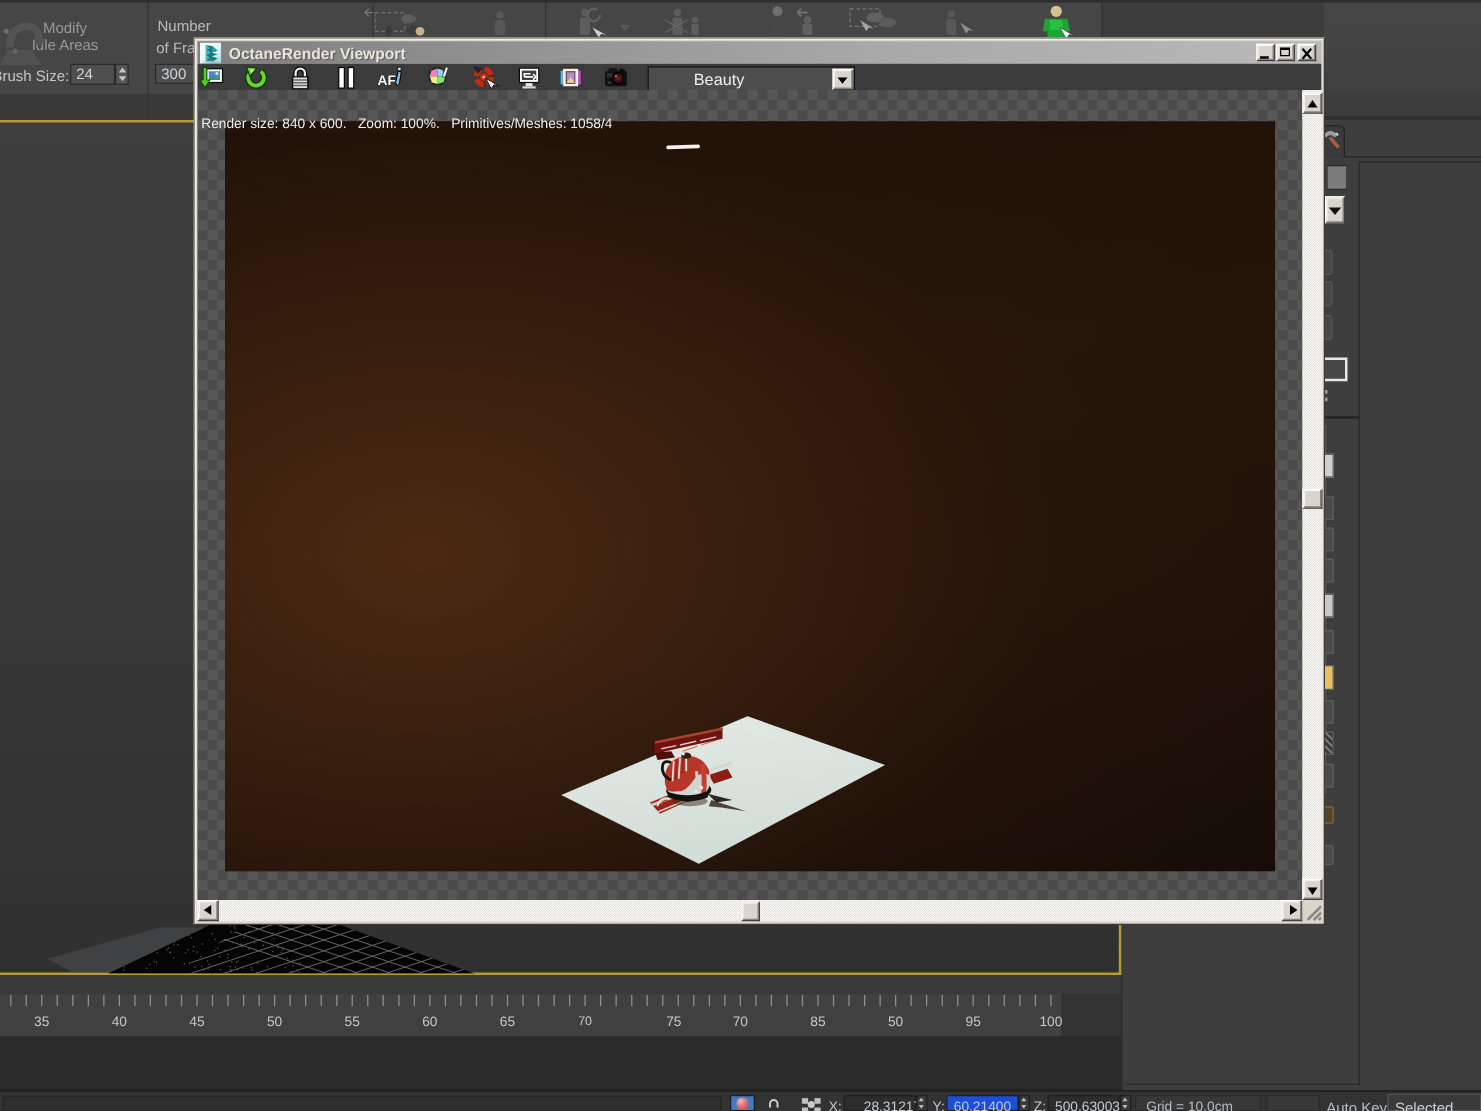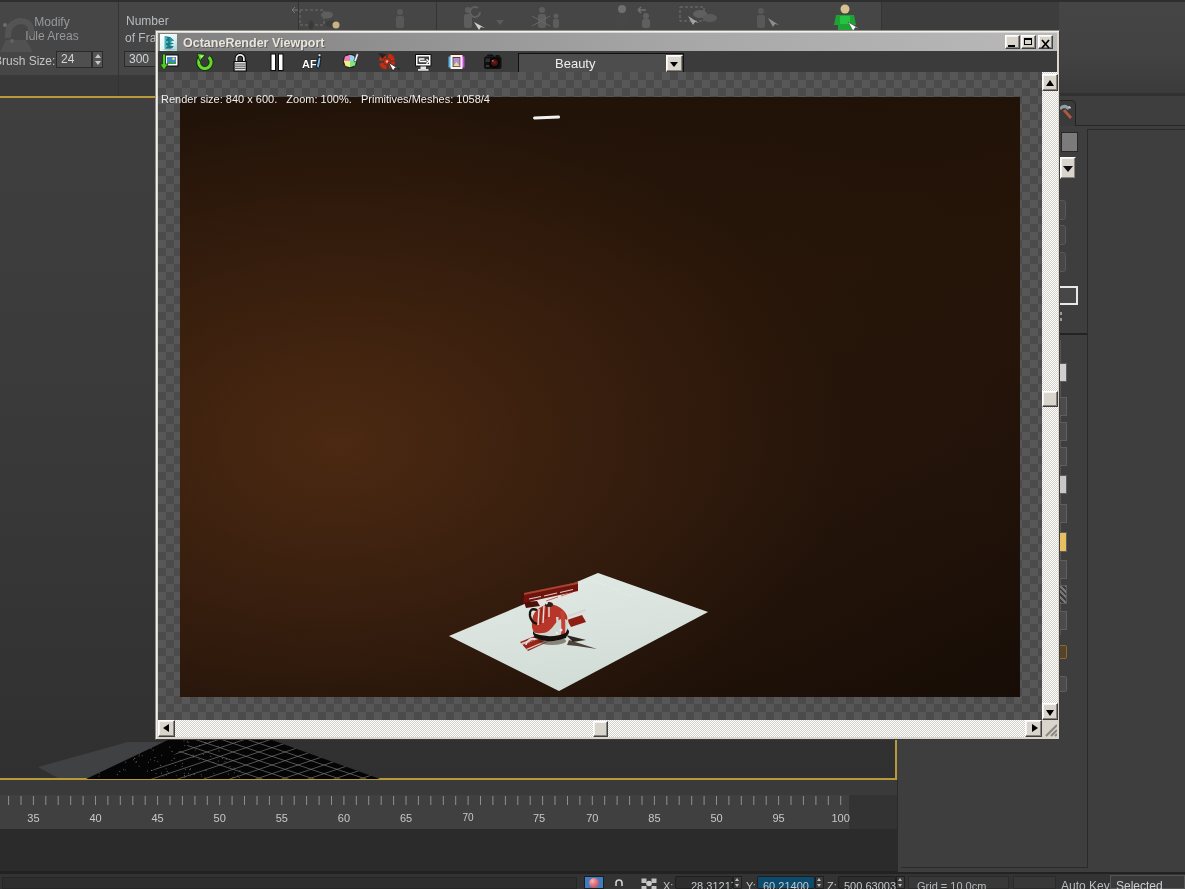--- a/index.html
+++ b/index.html
@@ -372,21 +372,21 @@
       <rect x="10.5" y="8" width="5" height="3" fill="#bfbfbf"></rect>
     <circle cx="8" cy="5.5" r="2.8" fill="#cccccc"></circle>
   </svg>
   <div class="txt" style="left:663px;top:880px;font-size:11px;color:#c3c6c9;">X:</div>
   <div class="abs" style="left:675px;top:876px;width:58px;height:13px;background:#2d2d2d;border:1px solid #1f1f1f;border-radius:2px;color:#c6c9cc;font-size:11px;padding:3px 0 0 15px;">28.31217</div>
   <div class="abs" style="left:733px;top:876px;width:9px;height:13px;background:#3a3a3a;border:1px solid #1f1f1f;">
     <div class="abs" style="left:1px;top:1px;border-left:2.5px solid transparent;border-right:2.5px solid transparent;border-bottom:3px solid #bbb;"></div>
     <div class="abs" style="left:1px;top:7px;border-left:2.5px solid transparent;border-right:2.5px solid transparent;border-top:3px solid #bbb;"></div>
   </div>
   <div class="txt" style="left:746px;top:880px;font-size:11px;color:#c3c6c9;">Y:</div>
-  <div class="abs" style="left:757px;top:876px;width:58px;height:13px;background:#0c4a6e;border:1px solid #1f1f1f;border-radius:2px;color:#c6c9cc;font-size:11px;padding:3px 0 0 5px;">60.21400</div>
+  <div class="abs" style="left:757px;top:876px;width:58px;height:13px;background:#1d4ed8;border:1px solid #1f1f1f;border-radius:2px;color:#c6c9cc;font-size:11px;padding:3px 0 0 5px;">60.21400</div>
   <div class="abs" style="left:815px;top:876px;width:9px;height:13px;background:#3a3a3a;border:1px solid #1f1f1f;">
     <div class="abs" style="left:1px;top:1px;border-left:2.5px solid transparent;border-right:2.5px solid transparent;border-bottom:3px solid #bbb;"></div>
     <div class="abs" style="left:1px;top:7px;border-left:2.5px solid transparent;border-right:2.5px solid transparent;border-top:3px solid #bbb;"></div>
   </div>
   <div class="txt" style="left:827px;top:880px;font-size:11px;color:#c3c6c9;">Z:</div>
   <div class="abs" style="left:838px;top:876px;width:58px;height:13px;background:#2d2d2d;border:1px solid #1f1f1f;border-radius:2px;color:#c6c9cc;font-size:11px;padding:3px 0 0 5px;">500.63003</div>
   <div class="abs" style="left:896px;top:876px;width:9px;height:13px;background:#3a3a3a;border:1px solid #1f1f1f;">
     <div class="abs" style="left:1px;top:1px;border-left:2.5px solid transparent;border-right:2.5px solid transparent;border-bottom:3px solid #bbb;"></div>
     <div class="abs" style="left:1px;top:7px;border-left:2.5px solid transparent;border-right:2.5px solid transparent;border-top:3px solid #bbb;"></div>
   </div>

